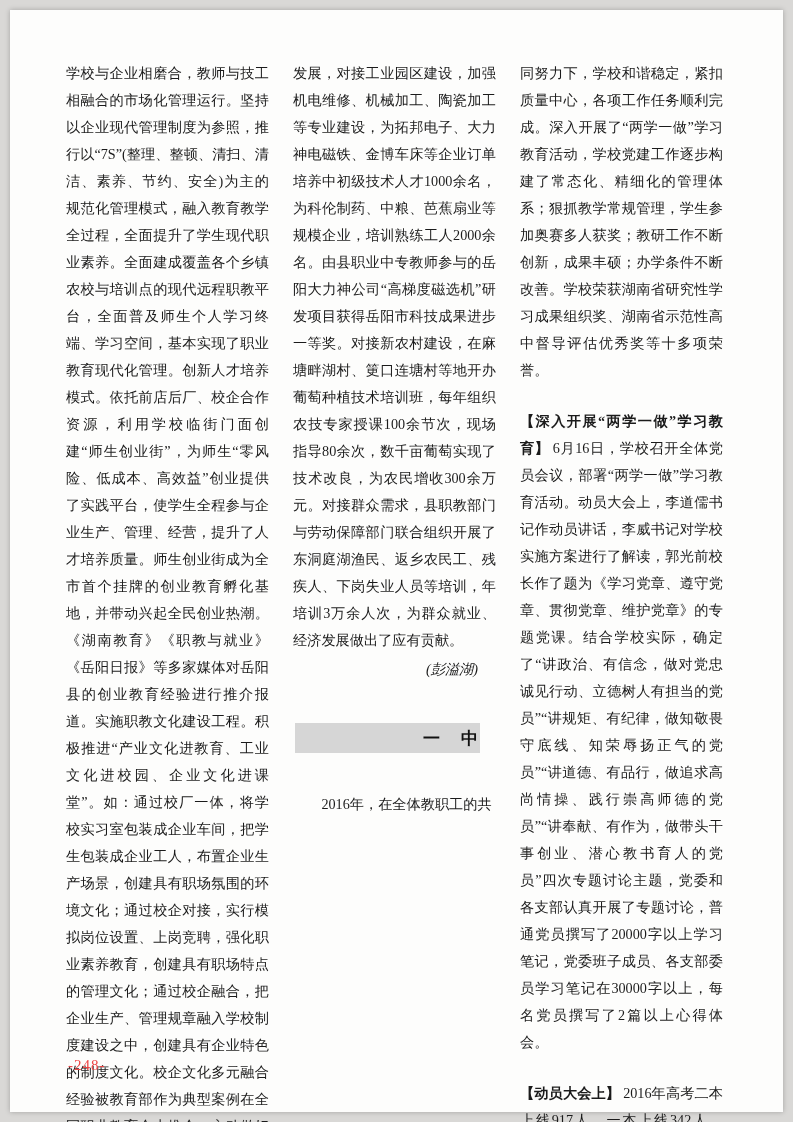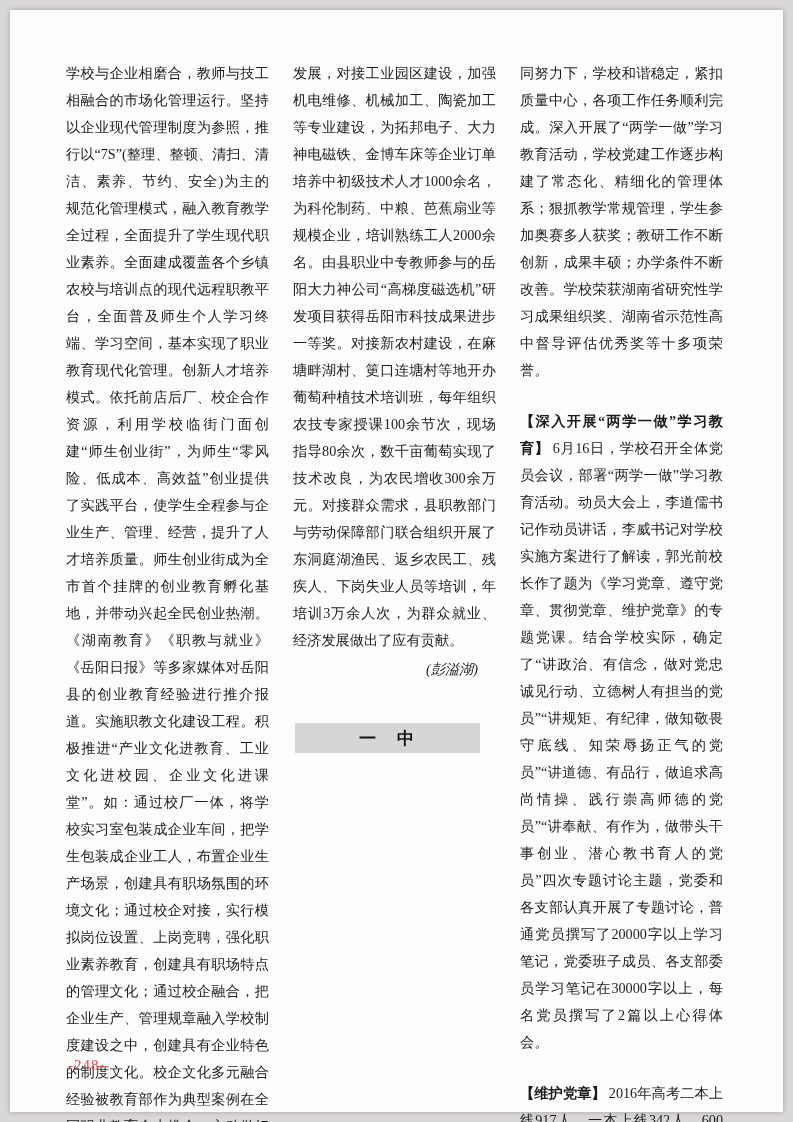--- a/index.html
+++ b/index.html
@@ -55,21 +55,21 @@
     padding-right: 18px;
     margin-top: 2px !important;
     font-style: italic;
   }
   .section-box {
     margin: 40px 16px 38px 2px;
     height: 30px;
     background: #d6d6d6;
     display: flex;
     align-items: center;
-    justify-content: center;
+    justify-content: flex-end;
     font-weight: bold;
     font-size: 17px;
     letter-spacing: 2px;
     color: #111;
   }
   .entry { margin-top: 24px !important; }
   .entry-label {
     font-weight: bold;
     margin-right: 3px;
   }
@@ -93,29 +93,30 @@
     <div class="col">
       <p class="body-text">学校与企业相磨合，教师与技工相融合的市场化管理运行。坚持以企业现代管理制度为参照，推行以“7S”(整理、整顿、清扫、清洁、素养、节约、安全)为主的规范化管理模式，融入教育教学全过程，全面提升了学生现代职业素养。全面建成覆盖各个乡镇农校与培训点的现代远程职教平台，全面普及师生个人学习终端、学习空间，基本实现了职业教育现代化管理。创新人才培养模式。依托前店后厂、校企合作资源，利用学校临街门面创建“师生创业街”，为师生“零风险、低成本、高效益”创业提供了实践平台，使学生全程参与企业生产、管理、经营，提升了人才培养质量。师生创业街成为全市首个挂牌的创业教育孵化基地，并带动兴起全民创业热潮。《湖南教育》《职教与就业》《岳阳日报》等多家媒体对岳阳县的创业教育经验进行推介报道。实施职教文化建设工程。积极推进“产业文化进教育、工业文化进校园、企业文化进课堂”。如：通过校厂一体，将学校实习室包装成企业车间，把学生包装成企业工人，布置企业生产场景，创建具有职场氛围的环境文化；通过校企对接，实行模拟岗位设置、上岗竞聘，强化职业素养教育，创建具有职场特点的管理文化；通过校企融合，把企业生产、管理规章融入学校制度建设之中，创建具有企业特色的制度文化。校企文化多元融合经验被教育部作为典型案例在全国职业教育会上推介。主动做好对接文章。对接产业</p>
     </div>
 
     <div class="col">
       <p class="body-text">发展，对接工业园区建设，加强机电维修、机械加工、陶瓷加工等专业建设，为拓邦电子、大力神电磁铁、金博车床等企业订单培养中初级技术人才1000余名，为科伦制药、中粮、芭蕉扇业等规模企业，培训熟练工人2000余名。由县职业中专教师参与的岳阳大力神公司“高梯度磁选机”研发项目获得岳阳市科技成果进步一等奖。对接新农村建设，在麻塘畔湖村、筻口连塘村等地开办葡萄种植技术培训班，每年组织农技专家授课100余节次，现场指导80余次，数千亩葡萄实现了技术改良，为农民增收300余万元。对接群众需求，县职教部门与劳动保障部门联合组织开展了东洞庭湖渔民、返乡农民工、残疾人、下岗失业人员等培训，年培训3万余人次，为群众就业、经济发展做出了应有贡献。</p>
       <p class="signature">(彭溢湖)</p>
       <div class="section-box">
         <span>一　中</span>
       </div>
+      <p class="body-text indent-para">2016年，在全体教职工的共</p>
     </div>
 
     <div class="col">
       <p class="body-text">同努力下，学校和谐稳定，紧扣质量中心，各项工作任务顺利完成。深入开展了“两学一做”学习教育活动，学校党建工作逐步构建了常态化、精细化的管理体系；狠抓教学常规管理，学生参加奥赛多人获奖；教研工作不断创新，成果丰硕；办学条件不断改善。学校荣获湖南省研究性学习成果组织奖、湖南省示范性高中督导评估优秀奖等十多项荣誉。</p>
       <p class="body-text entry">
         <span class="entry-label">【深入开展“两学一做”学习教育】</span><span>6月16日，学校召开全体党员会议，部署“两学一做”学习教育活动。动员大会上，李道儒书记作动员讲话，李威书记对学校实施方案进行了解读，郭光前校长作了题为《学习党章、遵守党章、贯彻党章、维护党章》的专题党课。结合学校实际，确定了“讲政治、有信念，做对党忠诚见行动、立德树人有担当的党员”“讲规矩、有纪律，做知敬畏守底线、知荣辱扬正气的党员”“讲道德、有品行，做追求高尚情操、践行崇高师德的党员”“讲奉献、有作为，做带头干事创业、潜心教书育人的党员”四次专题讨论主题，党委和各支部认真开展了专题讨论，普通党员撰写了20000字以上学习笔记，党委班子成员、各支部委员学习笔记在30000字以上，每名党员撰写了2篇以上心得体会。</span>
       </p>
       <p class="body-text entry">
-        <span class="entry-label">【维护党章】</span><span>2016年高考二本上线917人，一本上线342人，600分以上39人；林聪以626分居全市文科第二名；三人考取空军飞</span>
+        <span class="entry-label">【动员大会上】</span><span>2016年高考二本上线917人，一本上线342人，600分以上39人；林聪以626分居全市文科第二名；三人考取空军飞</span>
       </p>
     </div>
 
   </div>
 
   <div class="page-number">-248-</div>
 
 </div>
 
 </body></html>

